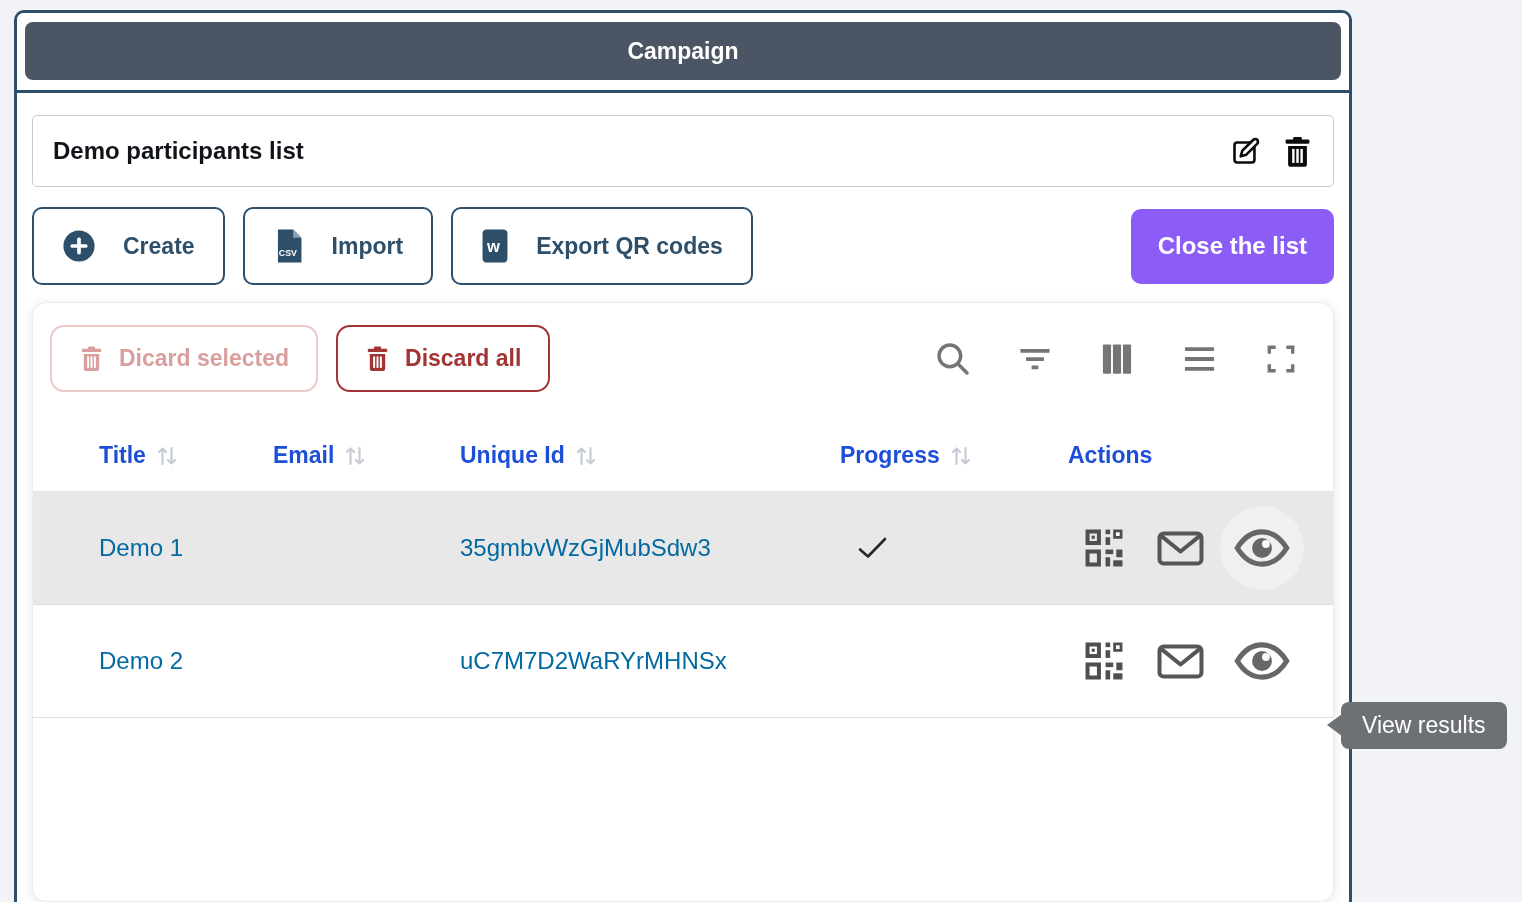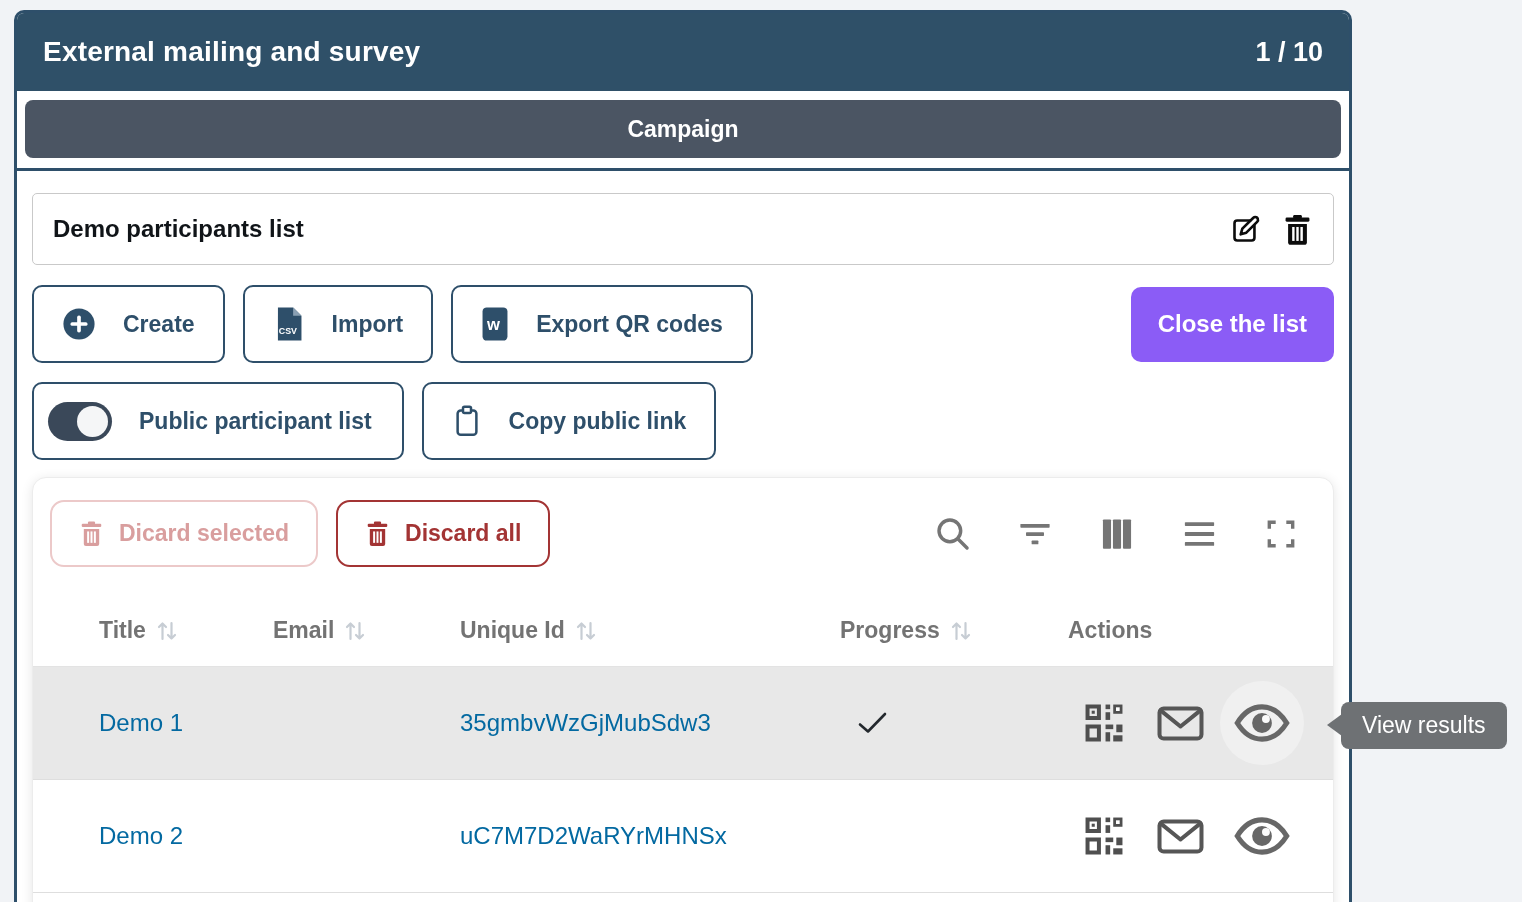--- a/index.html
+++ b/index.html
@@ -85,21 +85,21 @@
 
   .tabletools { margin-left:auto; display:flex; align-items:center; gap:46px; color:#757575; }
   .tabletools .iconbtn { color:#757575; }
 
   
   .tgrid {
     display:grid;
     grid-template-columns:174px 187px 380px 228px 1fr;
     padding-left:66px; align-items:center;
   }
-  .thead { margin-top:28px; height:72px; font-size:23px; font-weight:700; color:#737373; border-bottom:1px solid #e3e3e3; }
+  .thead { margin-top:28px; height:72px; font-size:23px; font-weight:700; color:#1d4ed8; border-bottom:1px solid #e3e3e3; }
   .thcell { display:flex; align-items:center; gap:10px; cursor:pointer; }
   .thcell.plain { cursor:default; }
 
   .trow  { height:113px; font-size:24px; color:#2b3publishers036; border-bottom:1px solid #dedede; }
   .trow  { color:#0369a1; }
   .trow.hl { background:#e8e8e8; }
   .actionscell { display:flex; align-items:center; gap:0; }
   .acticon { display:flex; align-items:center; justify-content:center; cursor:pointer; }
   .qr-w   { width:72px; }
   .mail-w { width:80px; }
@@ -118,24 +118,20 @@
     border-top:11px solid transparent; border-bottom:11px solid transparent;
     border-right:15px solid #6e7174;
   }
   svg { display:block; }
 </style>
 </head>
 <body>
 
 <div class="panel">
 
-  <div class="titlebar">
-    <div class="title">External mailing and survey</div>
-    <div class="counter">1 / 10</div>
-  </div>
 
   <div class="tabsrow">
     <div class="tab active">
       <span>Campaign</span>
     </div>
   </div>
 
   <div class="content">
 
     <div class="namebox">
@@ -194,38 +190,20 @@
           </svg>
         </span>
         <span>Export QR codes</span>
       </button>
 
       <button class="btn-green">
         <span>Close the list</span>
       </button>
     </div>
 
-    <div class="togglerow">
-      <button class="btn-outline" style="padding:0 30px 0 14px;">
-        <span class="toggle">
-            <span class="knob"></span>
-          </span>
-        <span>Public participant list</span>
-      </button>
-
-      <button class="btn-outline">
-        <span>
-          <svg width="30" height="34" viewBox="0 0 24 26" fill="none" stroke="#2e4f6a" stroke-width="2" stroke-linejoin="round">
-            <rect x="4.5" y="4.5" width="15" height="19.5" rx="2.5"></rect>
-            <rect x="8.8" y="1.5" width="6.4" height="5" rx="1.2" fill="#fff"></rect>
-          </svg>
-        </span>
-        <span>Copy public link</span>
-      </button>
-    </div>
 
     <div class="tablecard">
 
       <div class="discardrow">
         <button class="btn-discard disabled">
           <span>
             <svg width="25" height="27" viewBox="0 0 24 26" fill="#d99e9e">
               <rect x="8.6" y="1.5" width="6.8" height="3.2" rx="1"></rect>
               <rect x="2.6" y="3.6" width="18.8" height="3.2" rx="1"></rect>
               <path d="M4.6 8.6h14.8V23a2 2 0 0 1-2 2H6.6a2 2 0 0 1-2-2z"></path>

